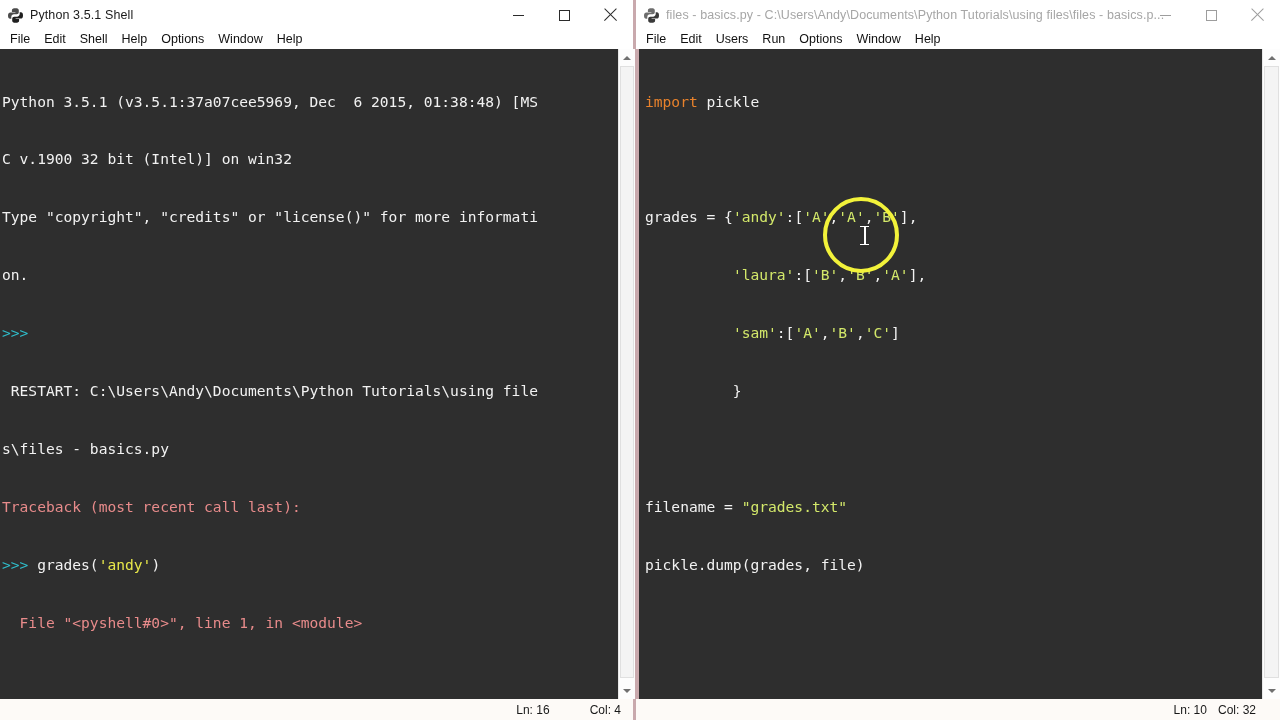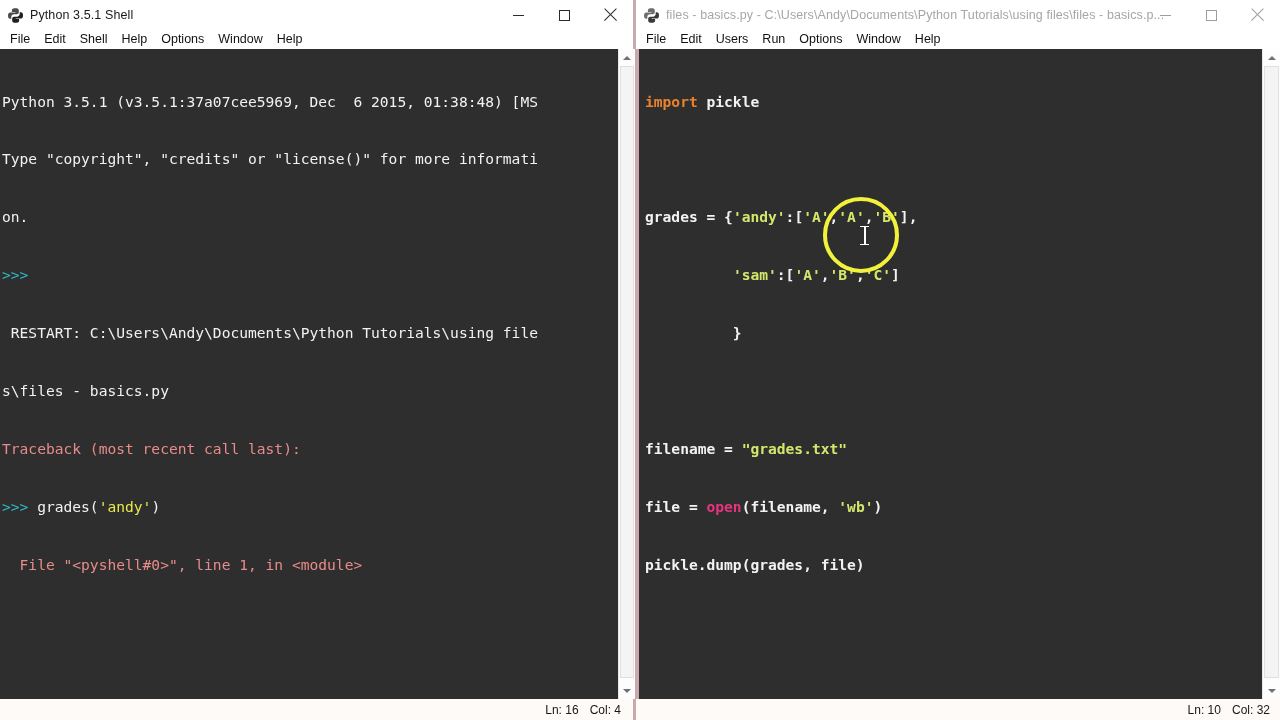--- a/index.html
+++ b/index.html
@@ -164,21 +164,20 @@
   }
 
   #editor-text {
     position: absolute;
     left: 636px;
     top: 49px;
     width: 626px;
     height: 650px;
     padding: 4px 0 0 6px;
     border-left: 3px solid #c9a9ad;
-    font-weight: bold;
   }
 
   .ln { display: block; height: 19.3px; }
 
   
   .c-white    { color: #f2f2f2; }
   .c-prompt   { color: #2fbcc9; }
   .c-err      { color: #e88b8b; }
   .c-str      { color: #e8e84a; }
   .c-estr     { color: #d3e86a; }
@@ -237,22 +236,22 @@
     height: 21px;
     background: #fdfaf7;
     box-sizing: border-box;
     display: flex;
     align-items: center;
     justify-content: flex-end;
     font-size: 12px;
     color: #181818;
     padding-right: 7px;
   }
-  #shell-status  { left: 0;   width: 636px; border-right: 3px solid #c9a9ad; padding-right: 12px; }
-  #editor-status { left: 636px; width: 644px; padding-right: 10px; }
+  #shell-status  { left: 0;   width: 636px; border-right: 3px solid #c9a9ad; padding-right: 12px; gap: 29px; }
+  #editor-status { left: 636px; width: 644px; padding-right: 24px; }
 
   .status-ln  { margin-right: 11px; }
 
   
   #click-ring {
     position: absolute;
     left: 823px;
     top: 197px;
     width: 76px;
     height: 76px;
@@ -321,20 +320,21 @@
       <div class="menu-item">Shell</div>
       <div class="menu-item">Help</div>
       <div class="menu-item">Options</div>
       <div class="menu-item">Window</div>
       <div class="menu-item">Help</div>
     </div>
   </div>
 
   <div class="code-area" id="shell-text">
     <span class="ln"><span class="c-white">Python 3.5.1 (v3.5.1:37a07cee5969, Dec  6 2015, 01:38:48) [MS</span></span>
+    <span class="ln"><span class="c-white">C v.1900 32 bit (Intel)] on win32</span></span>
     <span class="ln"><span class="c-white">Type "copyright", "credits" or "license()" for more informati</span></span>
     <span class="ln"><span class="c-white">on.</span></span>
     <span class="ln"><span class="c-prompt">&gt;&gt;&gt; </span></span>
     <span class="ln"><span class="c-white"> RESTART: C:\Users\Andy\Documents\Python Tutorials\using file</span></span>
     <span class="ln"><span class="c-white">s\files - basics.py</span></span>
     <span class="ln"><span class="c-err">Traceback (most recent call last):</span></span>
     <span class="ln"><span class="c-prompt">&gt;&gt;&gt; </span><span class="c-white">grades(</span><span class="c-str">'andy'</span><span class="c-white">)</span></span>
     <span class="ln"><span class="c-err">  File "&lt;pyshell#0&gt;", line 1, in &lt;module&gt;</span></span>
     
     
@@ -388,25 +388,25 @@
       <div class="menu-item">Options</div>
       <div class="menu-item">Window</div>
       <div class="menu-item">Help</div>
     </div>
   </div>
 
   <div class="code-area" id="editor-text">
     <span class="ln"><span class="c-kw">import</span><span class="c-white"> pickle</span></span>
     <span class="ln"><span class="c-white"></span></span>
     <span class="ln"><span class="c-white">grades = {</span><span class="c-estr">'andy'</span><span class="c-white">:[</span><span class="c-estr">'A'</span><span class="c-white">,</span><span class="c-estr">'A'</span><span class="c-white">,</span><span class="c-estr">'B'</span><span class="c-white">],</span></span>
+    <span class="ln"><span class="c-white">          </span><span class="c-estr">'laura'</span><span class="c-white">:[</span><span class="c-estr">'B'</span><span class="c-white">,</span><span class="c-estr">'B'</span><span class="c-white">,</span><span class="c-estr">'A'</span><span class="c-white">],</span></span>
     <span class="ln"><span class="c-white">          </span><span class="c-estr">'sam'</span><span class="c-white">:[</span><span class="c-estr">'A'</span><span class="c-white">,</span><span class="c-estr">'B'</span><span class="c-white">,</span><span class="c-estr">'C'</span><span class="c-white">]</span></span>
     <span class="ln"><span class="c-white">          }</span></span>
     <span class="ln"><span class="c-white"></span></span>
     <span class="ln"><span class="c-white">filename = </span><span class="c-estr">"grades.txt"</span></span>
-    <span class="ln"><span class="c-white">file = </span><span class="c-builtin">open</span><span class="c-white">(filename, </span><span class="c-estr">'wb'</span><span class="c-white">)</span></span>
     <span class="ln"><span class="c-white">pickle.dump(grades, file)</span></span>
   </div>
 
   <div class="vscroll" id="editor-scroll">
     <div class="sb-arrow up">
         <span class="tri up"></span>
       </div>
     <div class="sb-thumb"></div>
     <div class="sb-arrow down">
         <span class="tri down"></span>

